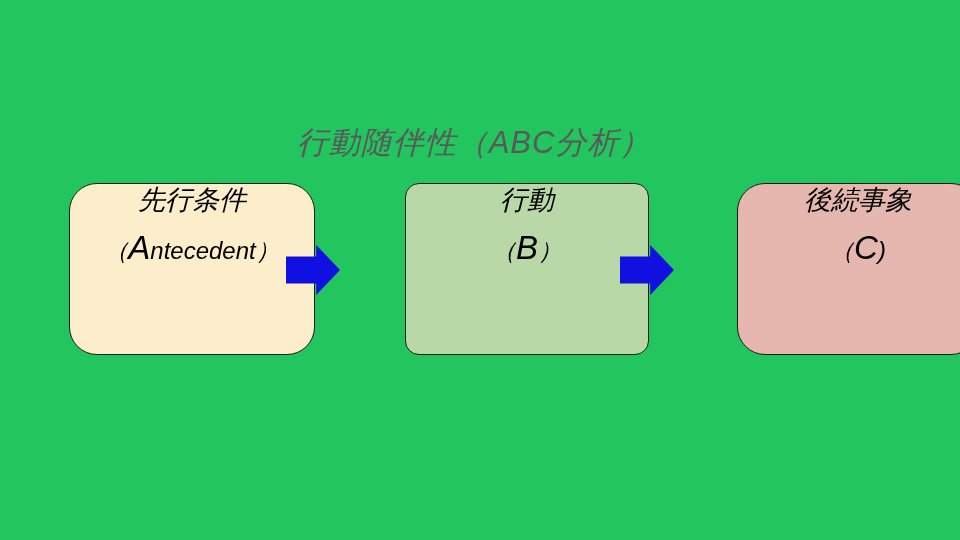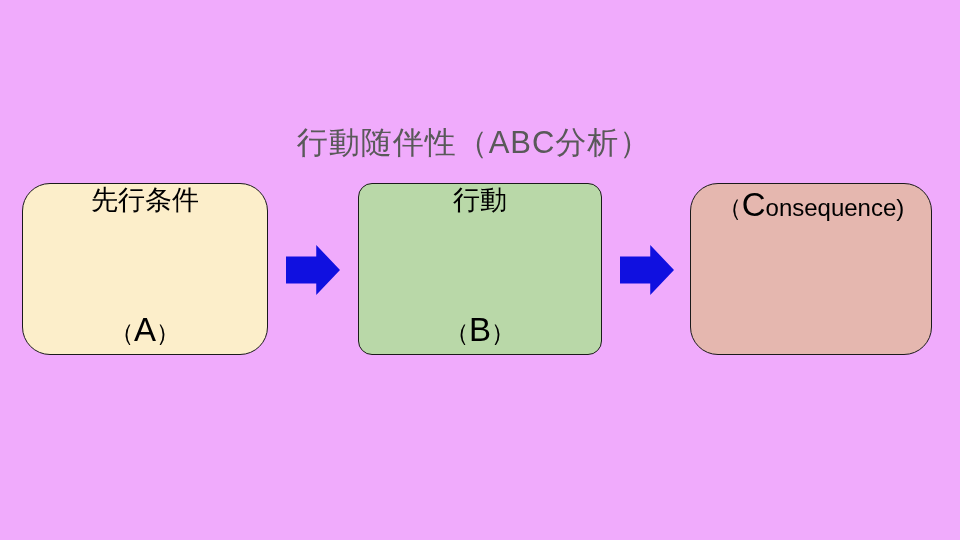--- a/index.html
+++ b/index.html
@@ -3,21 +3,22 @@
 <meta charset="utf-8">
 <style>
   * { margin: 0; padding: 0; box-sizing: border-box; }
   html, body { width: 960px; height: 540px; background: #ffffff; overflow: hidden; }
   body { font-family: "Liberation Sans", "DejaVu Sans", sans-serif; }
 
   .slide {
     position: relative;
     width: 960px;
     height: 540px;
-    background: #f0abfc;
+    background: #22c55e;
+    font-style: italic;
   }
 
   .title {
     position: absolute;
     top: 122px;
     left: 0;
     width: 948px;
     text-align: center;
     font-size: 31px;
     letter-spacing: 1px;
@@ -26,23 +27,24 @@
 
   .box {
     position: absolute;
     top: 183px;
     height: 172px;
     border: 1.5px solid #1a1a1a;
     border-radius: 28px;
     display: flex;
     flex-direction: column;
     align-items: center;
-    justify-content: space-between;
+    justify-content: flex-start;
     gap: 9px;
     padding-bottom: 2px;
+    margin-left: 47px;
   }
   .box-a { left: 22px;  width: 246px; }
   .box-b { left: 358px; width: 244px; }
   .box-c { left: 690px; width: 242px; }
 
   .jp-line {
     font-size: 27px;
     color: #000000;
     line-height: 1.25;
     white-space: nowrap;
@@ -74,39 +76,40 @@
 
 <div class="slide">
 
   <div class="title" style="color: rgb(89, 89, 89);">行動随伴性（ABC分析）</div>
 
   <div class="box box-a" style="background-color: rgb(252, 238, 202);">
     <div class="jp-line">先行条件</div>
     <div class="en-line">
         <span>（</span>
         <span class="cap">A</span>
+        <span>ntecedent</span>
         <span>）</span>
       </div>
   </div>
 
   <div class="arrow arrow-1" style="background-color: rgb(16, 16, 224);"></div>
 
   <div class="box box-b" style="background-color: rgb(185, 216, 168); border-radius: 14px;">
     <div class="jp-line">行動</div>
     <div class="en-line">
         <span>（</span>
         <span class="cap">B</span>
         <span>）</span>
       </div>
   </div>
 
   <div class="arrow arrow-2" style="background-color: rgb(16, 16, 224);"></div>
 
   <div class="box box-c" style="background-color: rgb(229, 183, 175);">
+    <div class="jp-line">後続事象</div>
     <div class="en-line">
         <span>（</span>
         <span class="cap">C</span>
-        <span>onsequence</span>
         <span>)</span>
       </div>
   </div>
 
 </div>
 
 </body></html>

